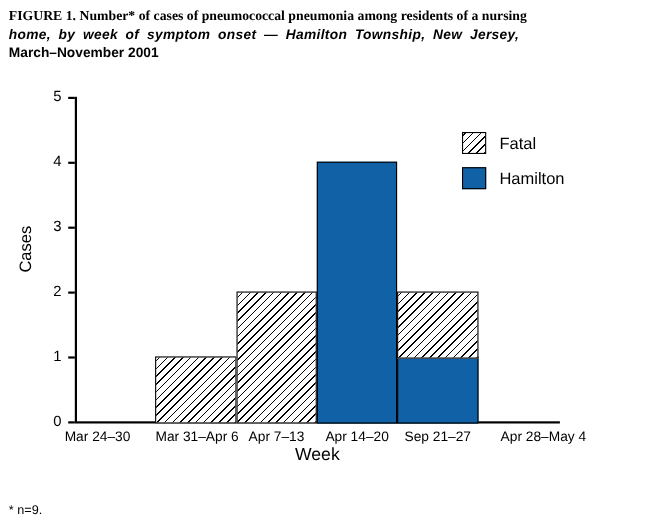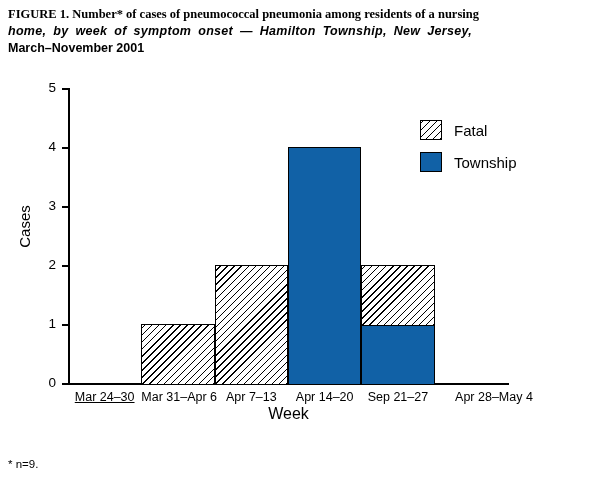--- a/index.html
+++ b/index.html
@@ -183,35 +183,35 @@
 
   <div class="bar fatal" style="left:141.3px; width:73.3px; top:246px; height:60.5px;"></div>
 
   <div class="bar fatal" style="left:214.7px; width:73.3px; top:187px; height:119.5px;"></div>
 
   <div class="bar nonfatal" style="left:288px; width:73.3px; top:69px; height:237.5px;"></div>
 
   <div class="bar nonfatal" style="left:361.3px; width:73.3px; top:246px; height:60.5px;"></div>
   <div class="bar fatal" style="left:361.3px; width:73.3px; top:187px; height:60.5px;"></div>
 
-  <div class="xlab" style="left:68px; width:73.3px;text-decoration:underline;">Mar 24–30</div>
+  <div class="xlab" style="left:52px; width:73.3px;">Mar 24–30</div>
   <div class="xlab" style="left:141.3px; width:73.3px;">Mar 31–Apr 6</div>
   <div class="xlab" style="left:214.7px; width:73.3px;">Apr 7–13</div>
   <div class="xlab" style="left:288px; width:73.3px;">Apr 14–20</div>
   <div class="xlab" style="left:361.3px; width:73.3px;">Sep 21–27</div>
   <div class="xlab" style="left:450px; width:88px;">Apr 28–May 4</div>
 
   <div id="xlabel">Week</div>
 
   <div id="legend">
     <div class="legend-row">
       <span class="legend-swatch fatal"></span>
       <span class="legend-label">Fatal</span>
     </div>
     <div class="legend-row">
       <span class="legend-swatch nonfatal"></span>
-      <span class="legend-label">Township</span>
+      <span class="legend-label">Hamilton</span>
     </div>
   </div>
 
 </div>
 
 <div id="footnote">* n=9.</div>
 
 </body></html>

